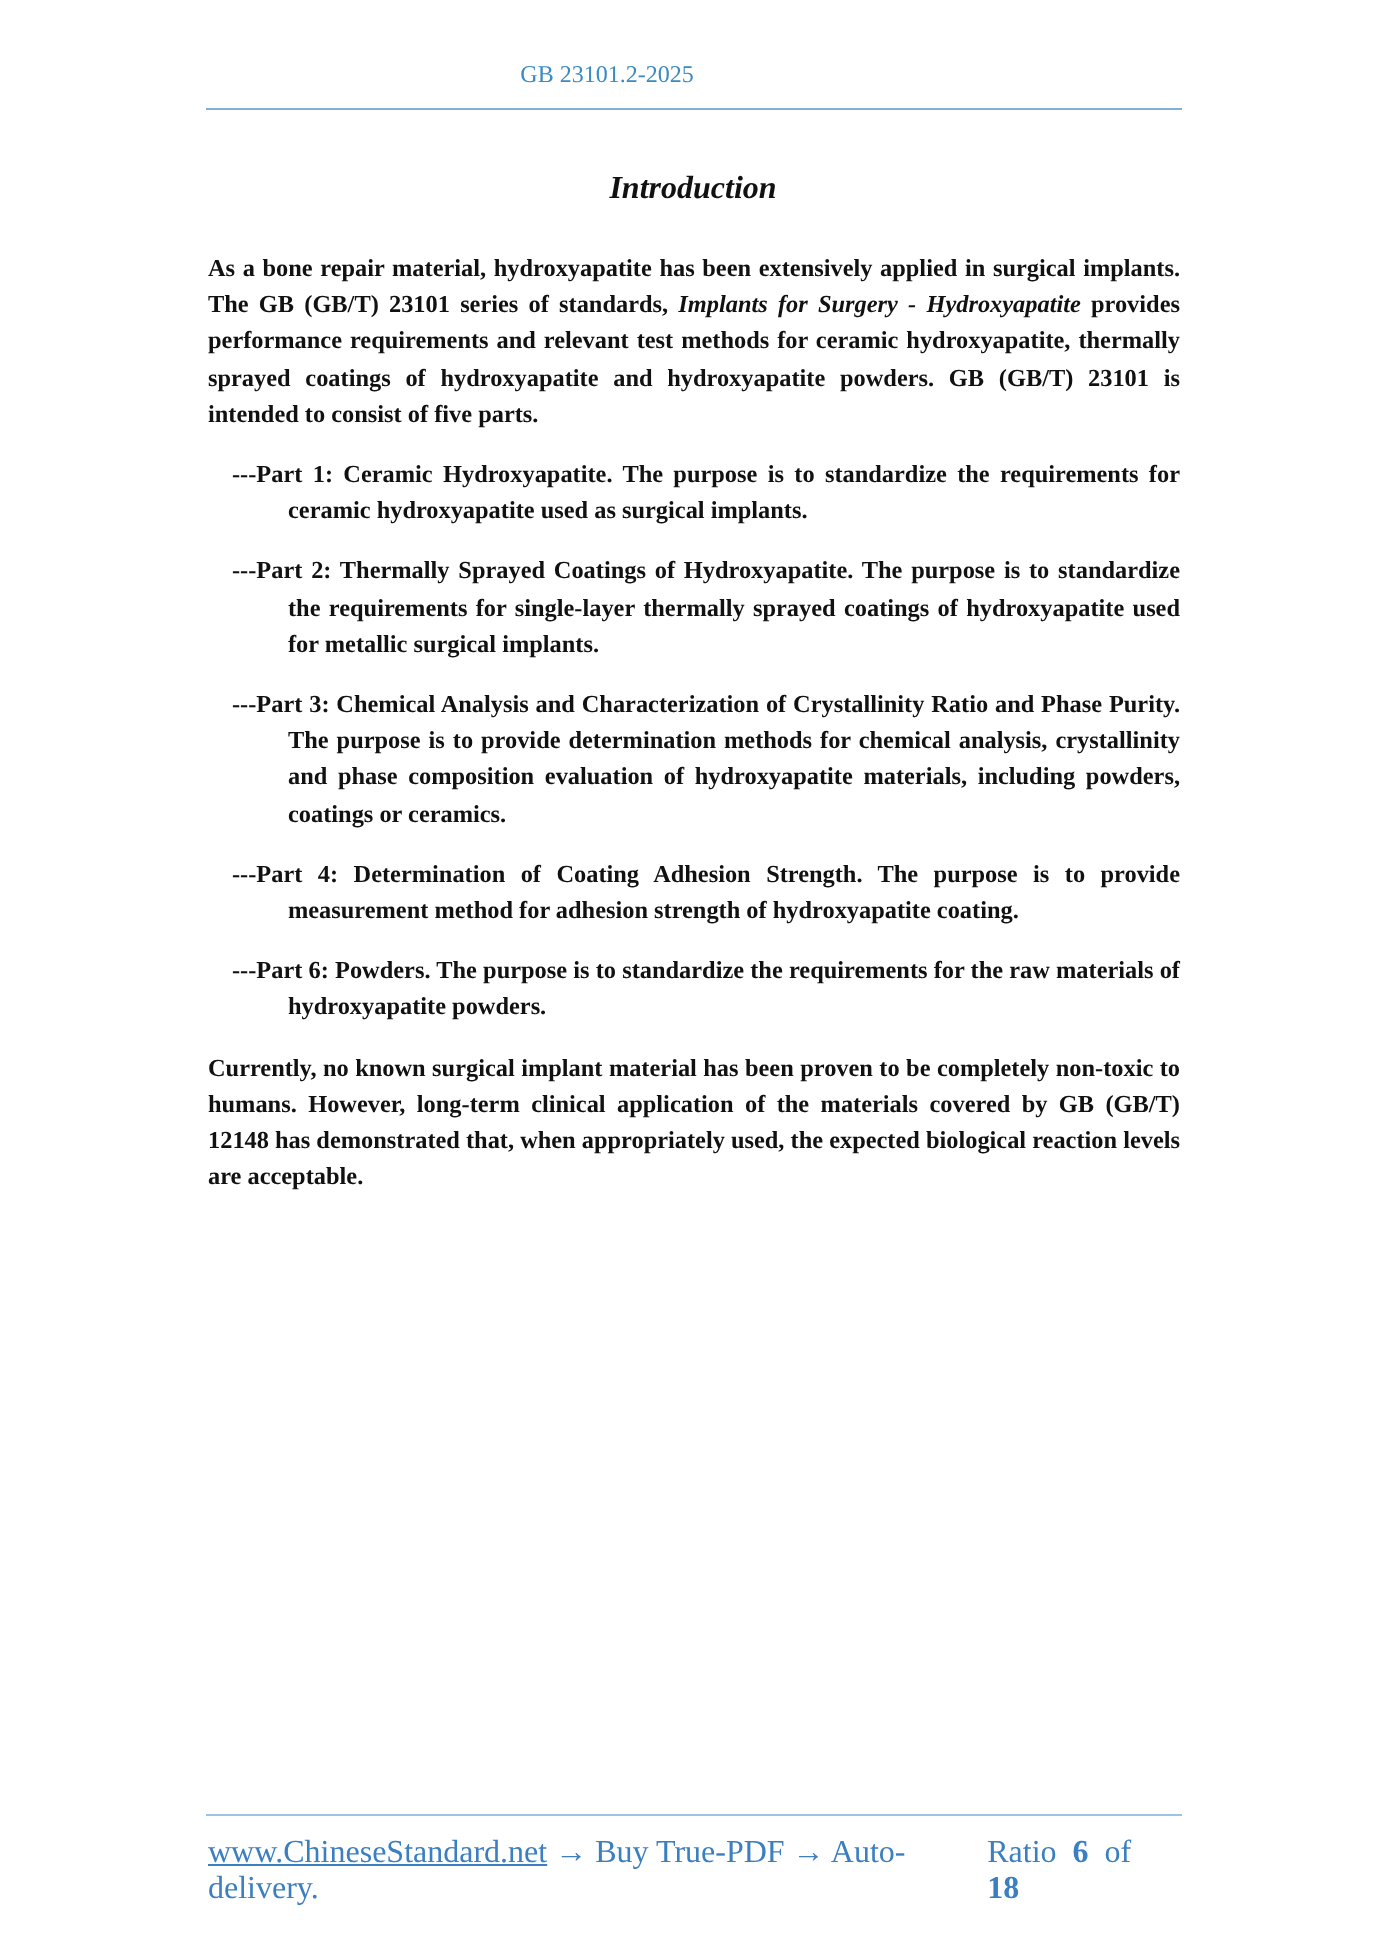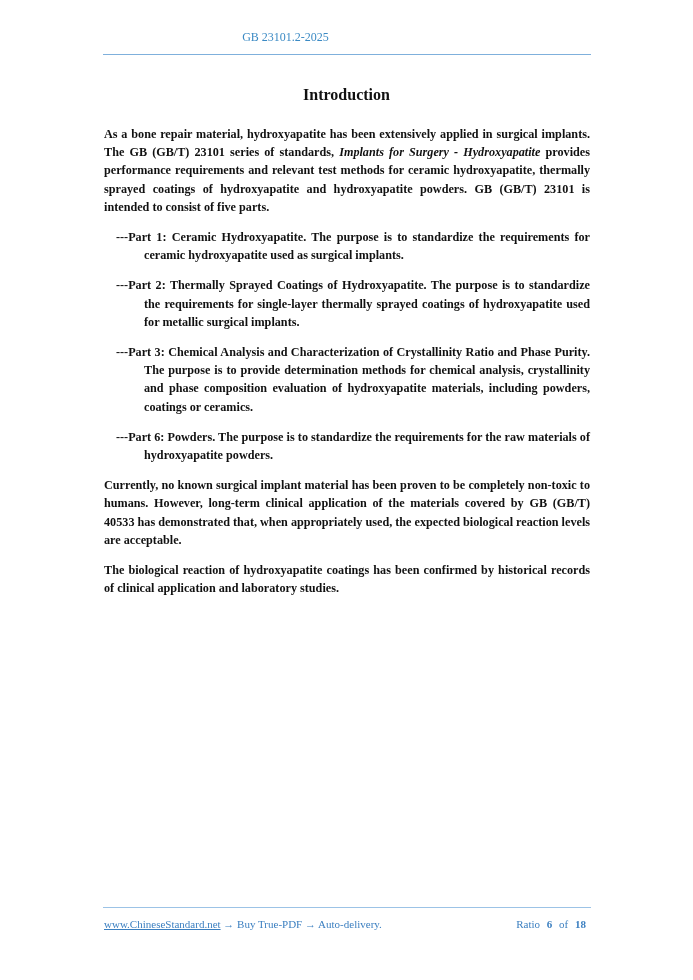--- a/index.html
+++ b/index.html
@@ -1,54 +1,54 @@
 <!DOCTYPE html>
 <html><head>
 <meta charset="utf-8">
 <style>
   html, body { margin:0; padding:0; background:#ffffff; }
   body { width:693px; height:980px; position:relative; overflow:hidden;
          font-family:"Liberation Serif", "DejaVu Serif", serif; color:#111; }
   .header-title { position:absolute; top:30px; left:0; width:571px; text-align:center;
-                  font-size:12px; color:#3b8ac4; }
+                  font-size:12px; color:#3b8ac4;padding-left:18px; }
   .header-rule { position:absolute; top:54px; left:103px; width:488px; height:0;
                  border-top:1.5px solid #7fb0dc; }
   .page-title { position:absolute; top:86px; left:0; width:693px; text-align:center;
-                font-size:16px; font-weight:bold; }
+                font-size:16px; font-weight:bold;font-style:italic; }
   .content { position:absolute; top:125px; left:104px; width:486px;
              font-size:12.2px; line-height:18.2px; text-align:justify; }
   .content p { margin:0;font-weight:bold; }
   .para { margin-bottom:12px !important; }
   .item { margin:0 0 12px 12px !important; padding-left:28px; text-indent:-28px; }
   .footer-rule { position:absolute; top:907px; left:103px; width:488px; height:0;
                  border-top:1px solid #9cc3e6; }
-  .footer { position:absolute; top:918px; left:104px; width:486px; font-size:11px;
+  .footer { position:absolute; top:918px; left:104px; width:486px; font-size:16px;
             color:#3b7fc0; display:flex; justify-content:space-between; }
   .footer a { color:#3b7fc0; text-decoration:underline; }
   .footer .bold { font-weight:bold; }
   .footer .pg span { margin-right:4px; }
 </style>
 </head>
 <body>
 
 <div class="header-title">GB 23101.2-2025</div>
 <div class="header-rule"></div>
 
 <div class="page-title">Introduction</div>
 
 <div class="content">
   <p class="para"><span>As a bone repair material, hydroxyapatite has been extensively applied in surgical implants. The GB (GB/T) 23101 series of standards, </span><i>Implants for Surgery - Hydroxyapatite</i><span> provides performance requirements and relevant test methods for ceramic hydroxyapatite, thermally sprayed coatings of hydroxyapatite and hydroxyapatite powders. GB (GB/T) 23101 is intended to consist of five parts.</span></p>
 
   <p class="item">---Part 1: Ceramic Hydroxyapatite. The purpose is to standardize the requirements for ceramic hydroxyapatite used as surgical implants.</p>
   <p class="item">---Part 2: Thermally Sprayed Coatings of Hydroxyapatite. The purpose is to standardize the requirements for single-layer thermally sprayed coatings of hydroxyapatite used for metallic surgical implants.</p>
   <p class="item">---Part 3: Chemical Analysis and Characterization of Crystallinity Ratio and Phase Purity. The purpose is to provide determination methods for chemical analysis, crystallinity and phase composition evaluation of hydroxyapatite materials, including powders, coatings or ceramics.</p>
+  <p class="item">---Part 4: Determination of Coating Adhesion Strength. The purpose is to provide measurement method for adhesion strength of hydroxyapatite coating.</p>
   <p class="item">---Part 6: Powders. The purpose is to standardize the requirements for the raw materials of hydroxyapatite powders.</p>
 
-  <p class="para">Currently, no known surgical implant material has been proven to be completely non-toxic to humans. However, long-term clinical application of the materials covered by GB (GB/T) 40533 has demonstrated that, when appropriately used, the expected biological reaction levels are acceptable.</p>
-  <p class="para">The biological reaction of hydroxyapatite coatings has been confirmed by historical records of clinical application and laboratory studies.</p>
+  <p class="para">Currently, no known surgical implant material has been proven to be completely non-toxic to humans. However, long-term clinical application of the materials covered by GB (GB/T) 12148 has demonstrated that, when appropriately used, the expected biological reaction levels are acceptable.</p>
 </div>
 
 <div class="footer-rule"></div>
 <div class="footer">
   <div>
     <a>www.ChineseStandard.net</a>
     <span>→</span><span> Buy True-PDF </span><span>→</span><span> Auto-delivery.</span>
   </div>
   <div class="pg">
     <span>Ratio</span>

